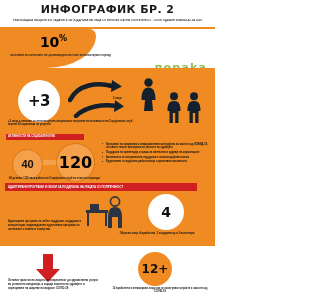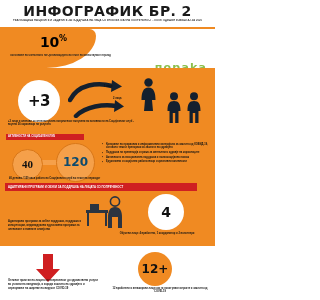--- a/index.html
+++ b/index.html
@@ -17,21 +17,21 @@
 
   
   .header {
     position: absolute; left: 0; top: 0;
     width: 215px; height: 27px;
     background: #ffffff;
   }
   .title {
     position: absolute; left: 0; top: 3px; width: 215px;
     text-align: center;
-    font-size: 14px; font-weight: bold;
+    font-size: 11px; font-weight: bold;
     letter-spacing: 0.4px;
     color: #1a1a1a;
     font-family: "DejaVu Sans", sans-serif;
   }
   .subtitle {
     position: absolute; left: 6px; top: 19px; width: 203px;
     text-align: center;
     font-size: 2.6px; font-weight: bold;
     letter-spacing: 0.05px;
     color: #3a3a3a;
@@ -128,32 +128,32 @@
     position: absolute; left: 36px; top: 28px;
     width: 34px; height: 5px; background: #f5a04a;
   }
   .circle40 {
     position: absolute; left: 12px; top: 17px;
     width: 31px; height: 31px; border-radius: 50%;
     background: #f5a04a; border: 1.2px solid #d97718;
     display: flex; align-items: center; justify-content: center;
   }
   .circle40 span {
-    font-family: Liberation Serif, serif;
+    font-family: Liberation Sans, sans-serif;
     font-size: 11px; font-weight: bold; color: #111111;
   }
   .circle120 {
     position: absolute; left: 56px; top: 11px;
     width: 39px; height: 39px; border-radius: 50%;
     background: #f5a04a; border: 1.2px solid #d97718;
     display: flex; align-items: center; justify-content: center;
   }
   .circle120 span {
     font-family: "DejaVu Sans", sans-serif;
-    font-size: 12px; font-weight: bold; color: #0c4a6e;
+    font-size: 16px; font-weight: bold; color: #000000;
   }
   .bullets {
     position: absolute; left: 102px; top: 11px; width: 110px;
   }
   .bullet {
     position: relative; padding-left: 4px;
     font-size: 2.6px; font-weight: bold; color: #141414;
     line-height: 1.5; margin-bottom: 0.8px;
   }
   .bullet::before {

